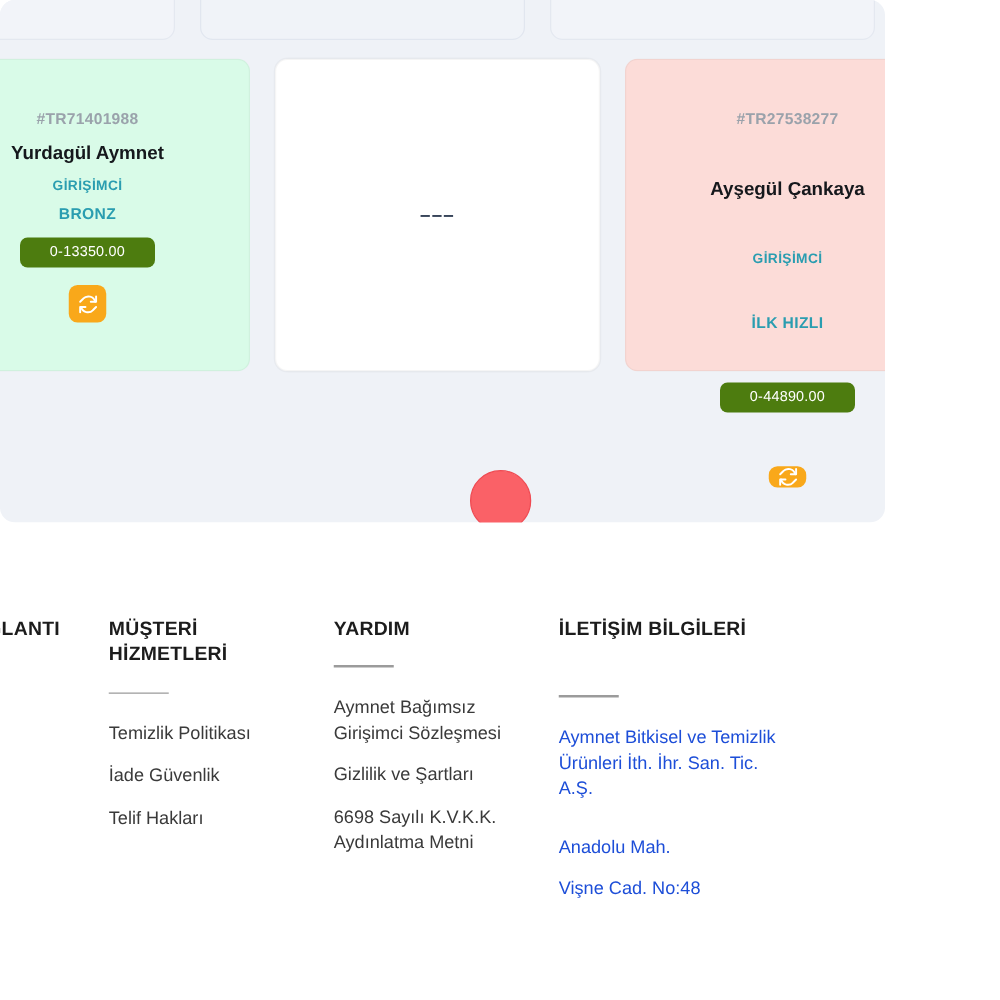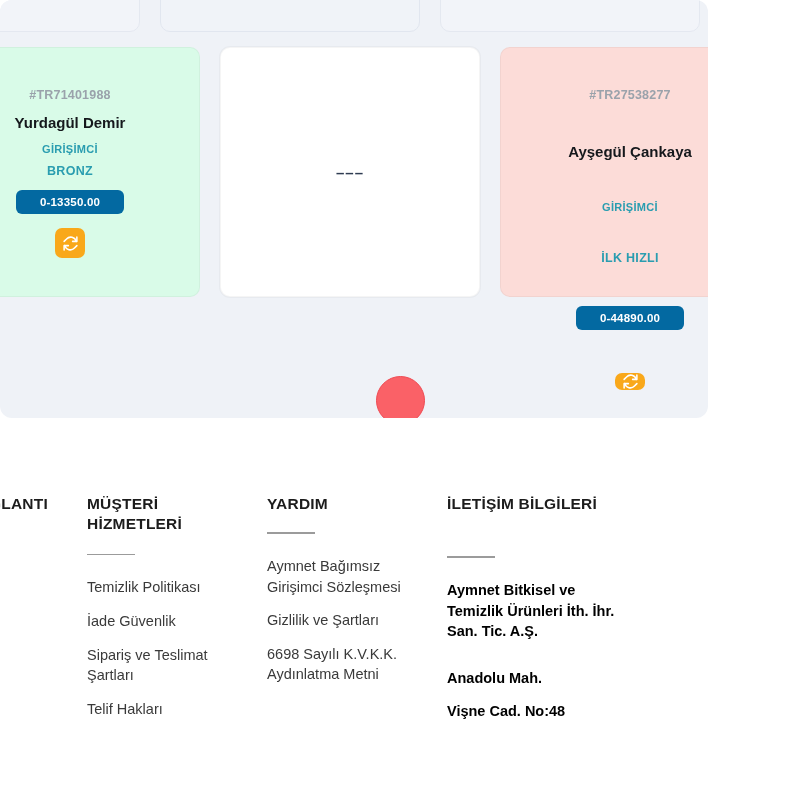--- a/index.html
+++ b/index.html
@@ -102,24 +102,24 @@
   }
   .card-tier {
     font-size: 12.5px;
     font-weight: 700;
     color: #2a9db0;
     letter-spacing: 0.3px;
     margin-bottom: 12px;
   }
   .card-pill {
     display: inline-block;
-    background: #0369a1;
+    background: #4d7c0f;
     color: #ffffff;
     font-size: 11.5px;
-    font-weight: 700;
+    font-weight: 400;
     letter-spacing: 0.2px;
     padding: 6px 24px;
     border-radius: 6px;
     margin-bottom: 14px;
   }
   .refresh-btn {
     width: 30px;
     height: 30px;
     border-radius: 7px;
     background: #f9a81a;
@@ -193,45 +193,44 @@
     display: block;
     font-size: 14.5px;
     color: #3a3a3a;
     line-height: 1.42;
     margin-bottom: 13px;
     text-decoration: none;
     cursor: pointer;
   }
   .col-text {
     font-size: 14.5px;
-    color: #000000;
+    color: #1d4ed8;
     line-height: 1.42;
     margin-bottom: 13px;
-    font-weight: bold;
   }
   .col-text.spaced { margin-top: 26px; }
 </style>
 </head>
 <body>
 
 <div class="page">
 
   <div class="board-section">
 
     <div class="ghost-row">
       <div class="ghost-card"></div>
       <div class="ghost-card g2"></div>
       <div class="ghost-card"></div>
     </div>
 
     <div class="card-row">
 
       <div class="member-card green">
         <div class="card-code">#TR71401988</div>
-        <div class="card-name">Yurdagül Demir</div>
+        <div class="card-name">Yurdagül Aymnet</div>
         <div class="card-role">GİRİŞİMCİ</div>
         <div class="card-tier">BRONZ</div>
         <div class="card-pill">0-13350.00</div>
         <button class="refresh-btn">
           <span>
             <svg width="17" height="17" viewBox="0 0 24 24" fill="none" stroke="#ffffff" stroke-width="2.2" stroke-linecap="round" stroke-linejoin="round">
               <polyline points="21 3 21 9 15 9"></polyline>
               <polyline points="3 21 3 15 9 15"></polyline>
               <path d="M20 9a8 8 0 0 0-13.6-3.4L3 9"></path>
               <path d="M4 15a8 8 0 0 0 13.6 3.4L21 15"></path>
@@ -276,21 +275,20 @@
         <a class="col-link">Anasayfa</a>
         <a class="col-link">Hakkımızda</a>
         <a class="col-link">İletişim</a>
       </div>
 
       <div class="footer-col c2">
         <div class="col-title">MÜŞTERİ HİZMETLERİ</div>
         <div class="col-rule c2"></div>
         <a class="col-link">Temizlik Politikası</a>
         <a class="col-link">İade Güvenlik</a>
-        <a class="col-link">Sipariş ve Teslimat Şartları</a>
         <a class="col-link">Telif Hakları</a>
       </div>
 
       <div class="footer-col c3">
         <div class="col-title">YARDIM</div>
         <div class="col-rule"></div>
         <a class="col-link">Aymnet Bağımsız Girişimci Sözleşmesi</a>
         <a class="col-link">Gizlilik ve Şartları</a>
         <a class="col-link">6698 Sayılı K.V.K.K. Aydınlatma Metni</a>
       </div>

